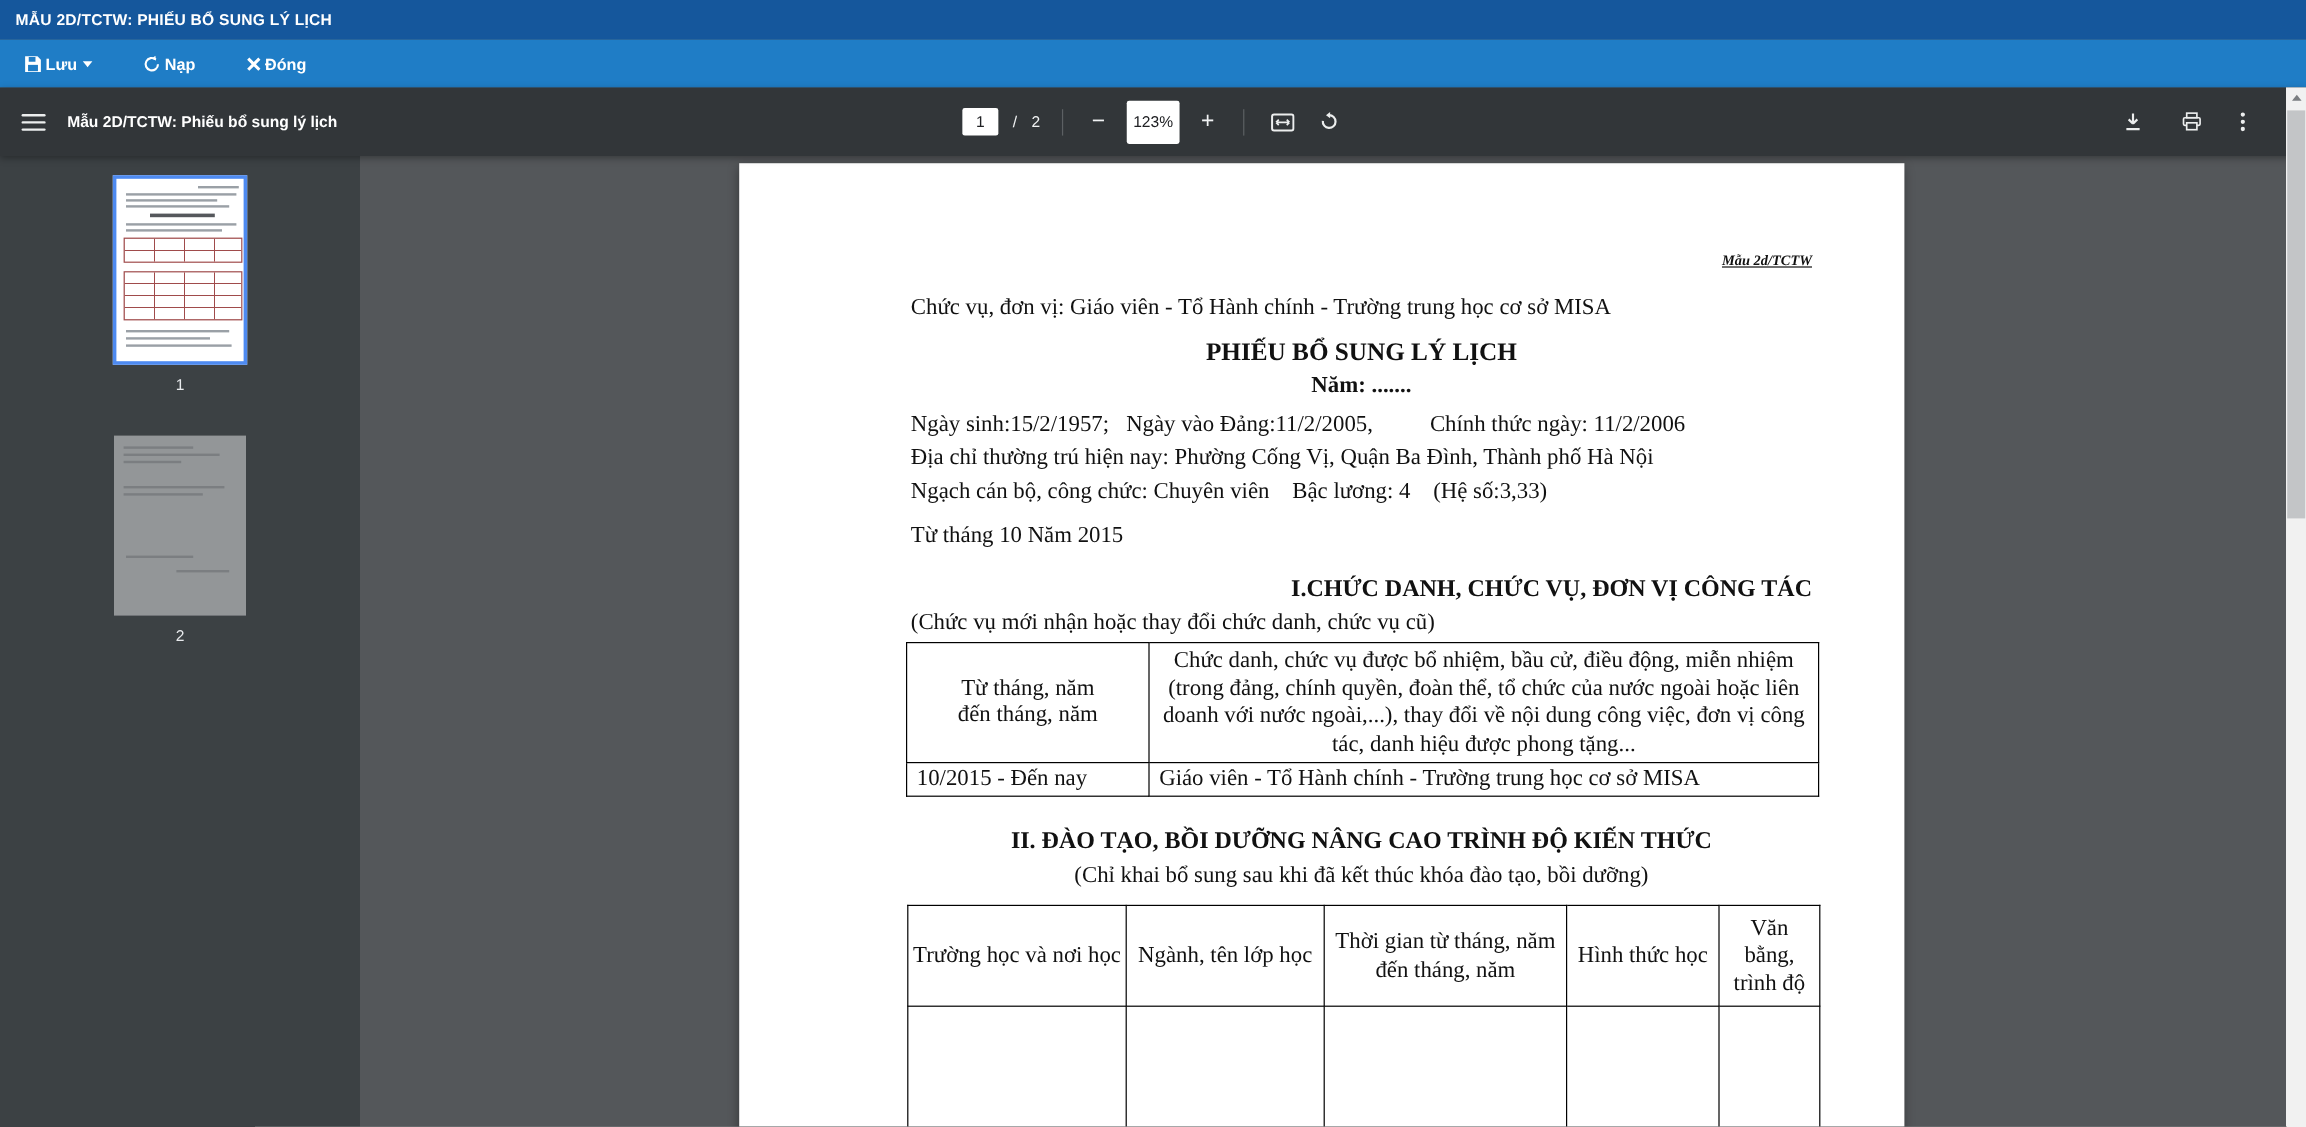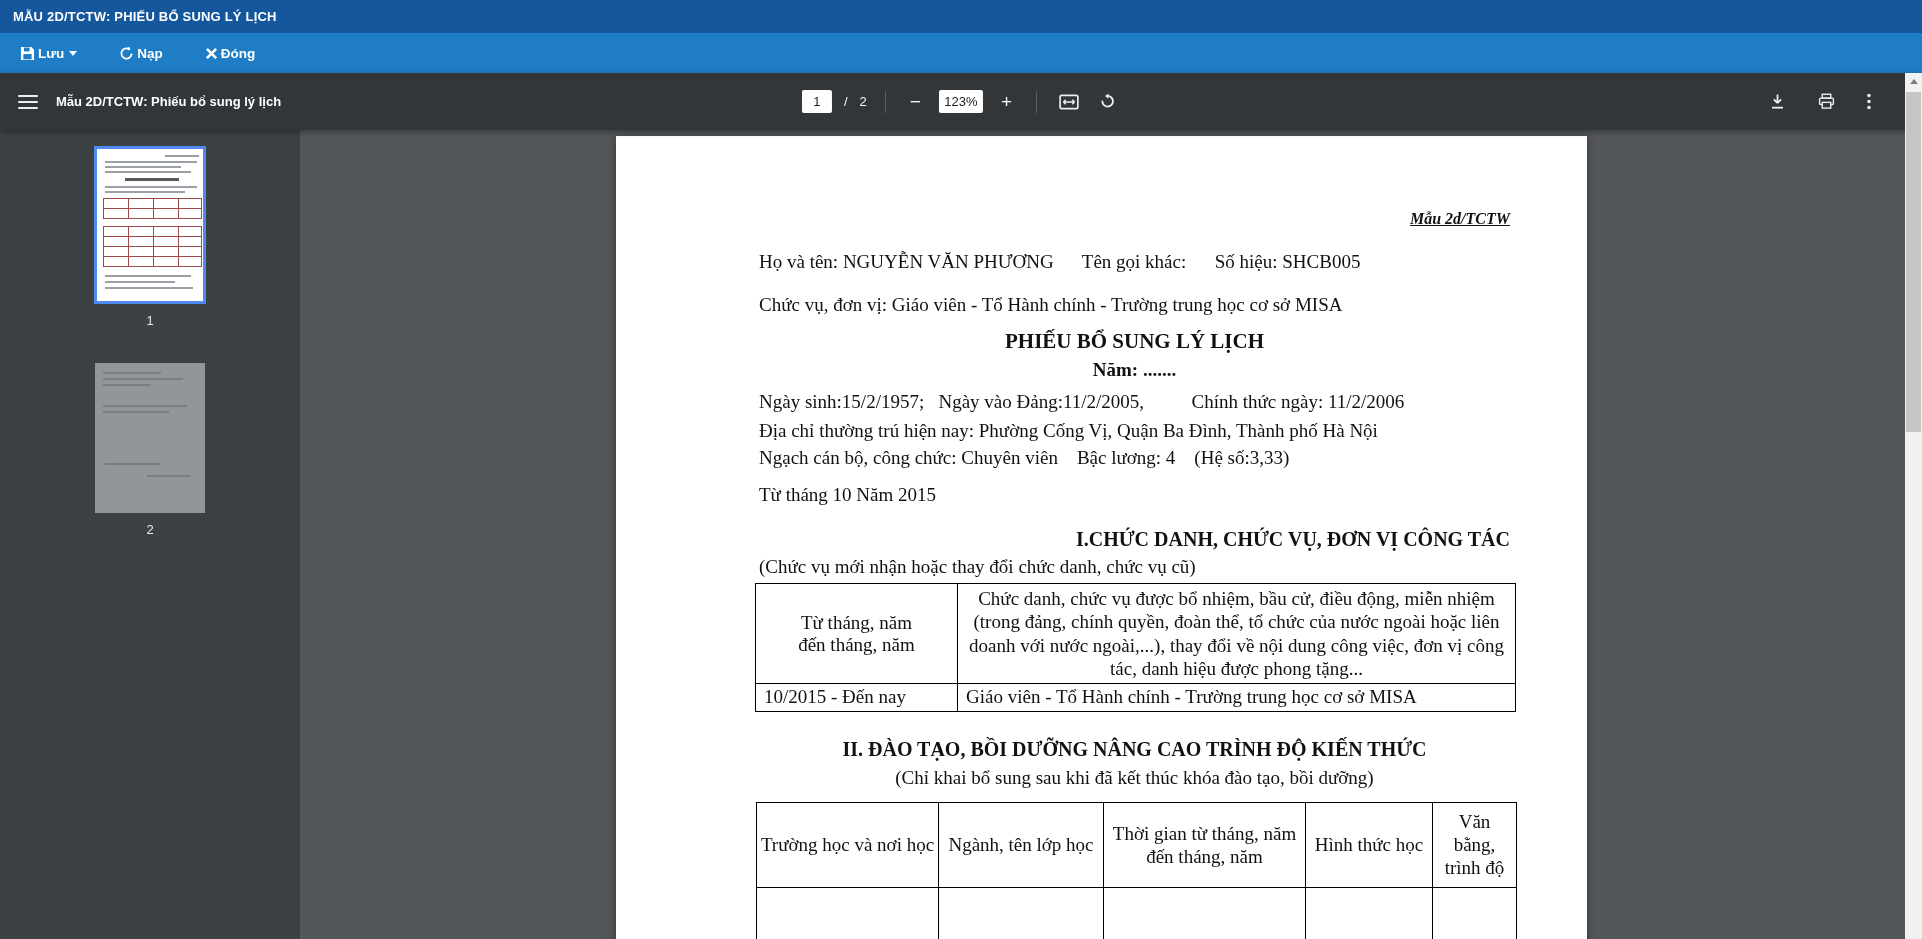--- a/index.html
+++ b/index.html
@@ -29,21 +29,21 @@
   .hamburger div { height:2px; background:#eceeee; border-radius:1px; }
   .pt-title { font-size:13px; font-weight:700; color:#fff; }
   .pt-center { position:absolute; left:50%; top:0; height:57px; transform:translateX(-50%);
                display:flex; align-items:center; gap:12px; }
   .page-input { width:30px; height:23px; background:#fff; color:#202124; border:none; border-radius:2px;
                 text-align:center; font-size:13px; font-family:"Liberation Sans", sans-serif; }
   .pt-white { color:#f1f3f4; font-size:13px; }
   .vsep { width:1px; height:22px; background:#5c6063; margin:0 6px; }
   .zoom-btn { background:none; border:none; color:#f1f3f4; font-size:19px; line-height:1; cursor:pointer;
               padding:4px 6px; font-family:"Liberation Sans", sans-serif; }
-  .zoom-box { min-width:44px; height:23px; background:#fff; color:#202124; border-radius:2px; font-size:13px;
+  .zoom-box { min-width:44px; height:36px; background:#fff; color:#202124; border-radius:2px; font-size:13px;
               display:flex; align-items:center; justify-content:center; padding:0 5px; }
   .icon-btn { background:none; border:none; cursor:pointer; display:flex; align-items:center; justify-content:center;
               padding:4px; }
   .pt-right { margin-left:auto; display:flex; align-items:center; gap:24px; }
 
   .pdf-body { height:809px; display:flex; overflow:hidden; }
 
   
   .sidebar { width:300px; background:#3c4144; flex:0 0 auto; padding-top:16px; overflow:hidden; }
   .thumb-wrap { display:flex; flex-direction:column; align-items:center; }
@@ -56,21 +56,21 @@
   .a-ttl { position:absolute; height:3px; background:#55585c; }
   .a-grid { position:absolute; border:1px solid #a04b4b;
             background-image:repeating-linear-gradient(rgba(0,0,0,0) 0 9px, #a04b4b 9px 10px),
                              repeating-linear-gradient(90deg, rgba(0,0,0,0) 0 24px, #a04b4b 24px 25px); }
 
   
   .viewer { flex:1 1 auto; overflow:hidden; background:#54575a; }
   .page { width:971px; min-height:1500px; background:#fff; margin:6px 0 0 316px;
           box-shadow:0 3px 9px rgba(0,0,0,.4); padding:74px 77px 0 143px;
           font-family:"Liberation Serif", serif; color:#111; font-size:19px; }
-  .form-code { text-align:right; font-style:italic; font-weight:700; text-decoration:underline; font-size:16px; }
+  .form-code { text-align:right; font-style:italic; font-weight:700; text-decoration:underline; font-size:12px; }
   .line { line-height:1.22; }
   .pre { white-space:pre; }
   .line-name { margin-top:22px; }
   .line-pos { margin-top:20px; }
   .doc-title { margin-top:13px; text-align:center; font-weight:700; font-size:21px; }
   .doc-year { margin-top:5px; text-align:center; font-weight:700; }
   .line-birth { margin-top:9px; }
   .line-addr { margin-top:5px; }
   .line-phone { margin-top:6px; }
   .line-rank { margin-top:4px; }
@@ -241,21 +241,20 @@
         </div>
         <div class="thumb-label">2</div>
       </div>
     </div>
 
     <div class="viewer">
       <div class="page">
 
         <div class="form-code">Mẫu 2d/TCTW</div>
 
-        <div class="line pre line-name">Họ và tên: NGUYỄN VĂN PHƯƠNG      Tên gọi khác:      Số hiệu: SHCB005</div>
         <div class="line line-pos">Chức vụ, đơn vị: Giáo viên - Tổ Hành chính - Trường trung học cơ sở MISA</div>
 
         <div class="doc-title">PHIẾU BỔ SUNG LÝ LỊCH</div>
         <div class="doc-year">Năm: .......</div>
 
         <div class="line pre line-birth">Ngày sinh:15/2/1957;   Ngày vào Đảng:11/2/2005,          Chính thức ngày: 11/2/2006</div>
         <div class="line line-addr">Địa chỉ thường trú hiện nay: Phường Cống Vị, Quận Ba Đình, Thành phố Hà Nội</div>
         <div class="line pre line-rank">Ngạch cán bộ, công chức: Chuyên viên    Bậc lương: 4    (Hệ số:3,33)</div>
         <div class="line line-from">Từ tháng 10 Năm 2015</div>
 

